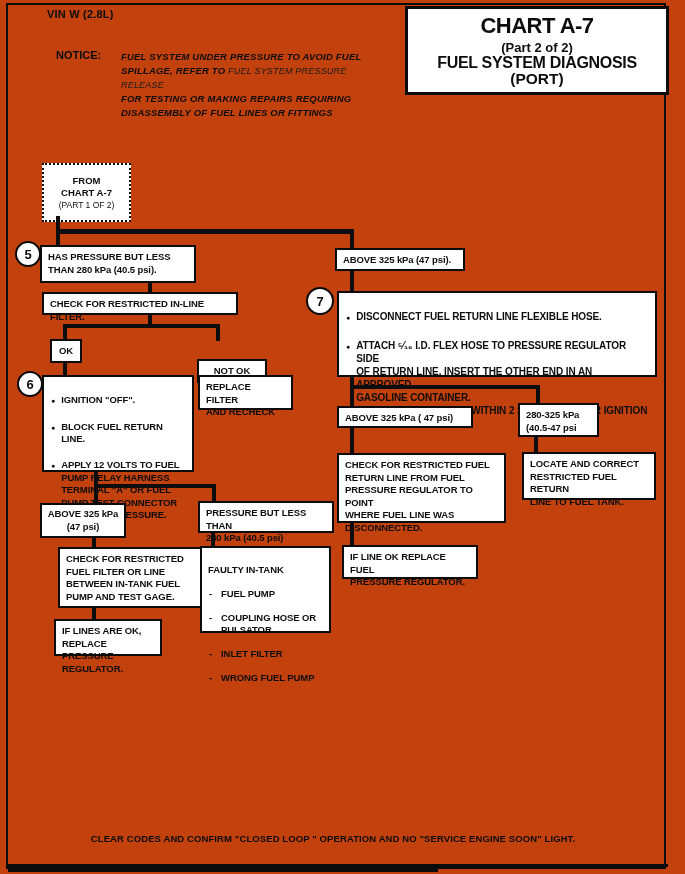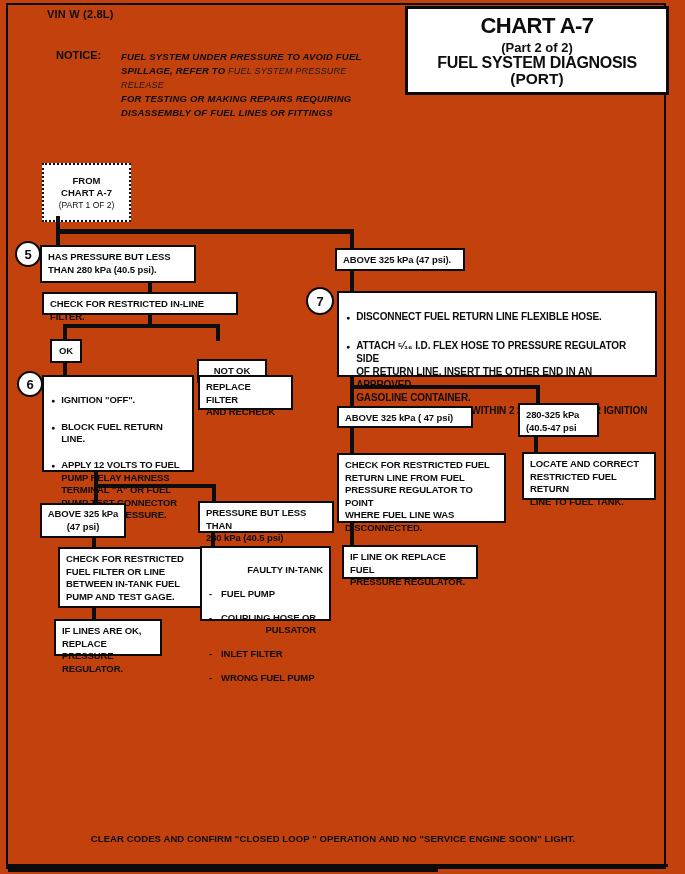--- a/index.html
+++ b/index.html
@@ -120,21 +120,21 @@
   <div class="fbox" style="left:198px;top:501px;width:136px;height:32px;">PRESSURE BUT LESS THAN
 280 kPa (40.5 psi)</div>
   <div class="fbox" style="left:58px;top:547px;width:154px;height:61px;">CHECK FOR RESTRICTED
 FUEL FILTER OR LINE
 BETWEEN IN-TANK FUEL
 PUMP AND TEST GAGE.</div>
   <div class="fbox" style="left:54px;top:619px;width:108px;height:37px;">IF LINES ARE OK,
 REPLACE PRESSURE
 REGULATOR.</div>
 
-  <div class="fbox" style="left:200px;top:546px;width:131px;height:75px;line-height:12px;text-align:right;">
+  <div class="fbox" style="left:200px;top:546px;width:131px;height:87px;line-height:12px;">
     <div>FAULTY IN-TANK</div>
     <div class="drow"><span class="dash"></span><span class="btxt">FUEL PUMP</span></div>
     <div class="drow"><span class="dash"></span><span class="btxt">COUPLING HOSE OR
 PULSATOR</span></div>
     <div class="drow"><span class="dash"></span><span class="btxt">INLET FILTER</span></div>
     <div class="drow"><span class="dash"></span><span class="btxt">WRONG FUEL PUMP</span></div>
   </div>
 
   <div class="fbox" style="left:335px;top:248px;width:130px;height:23px;">ABOVE 325 kPa (47 psi).</div>
 

